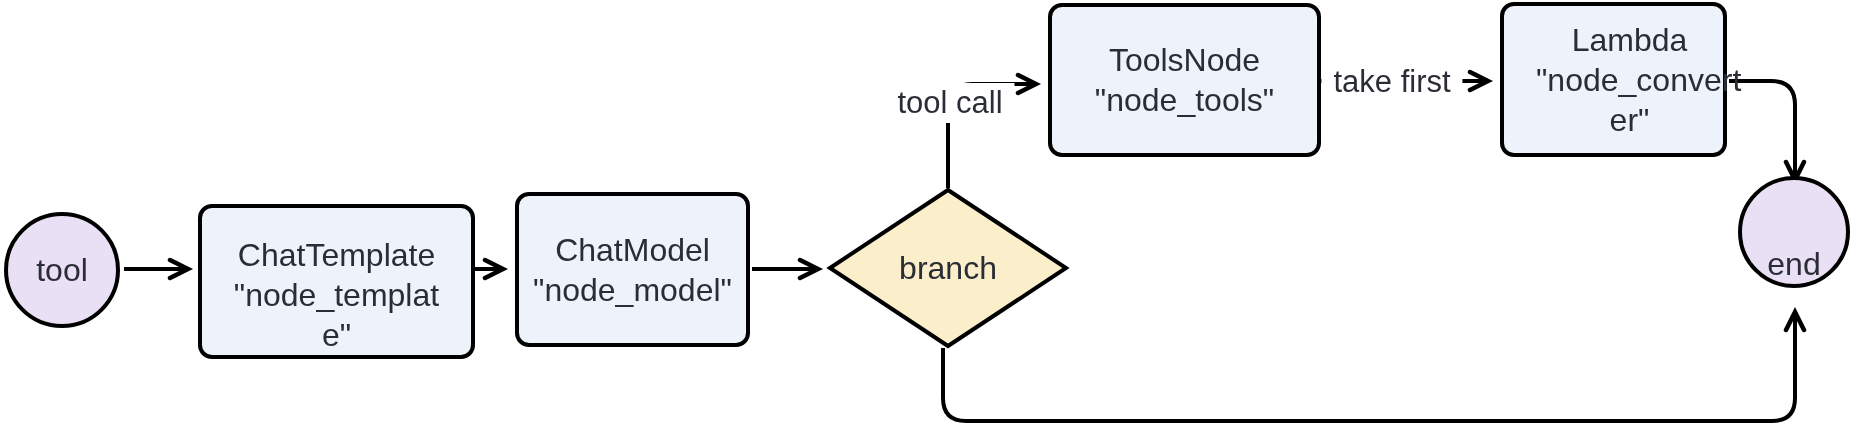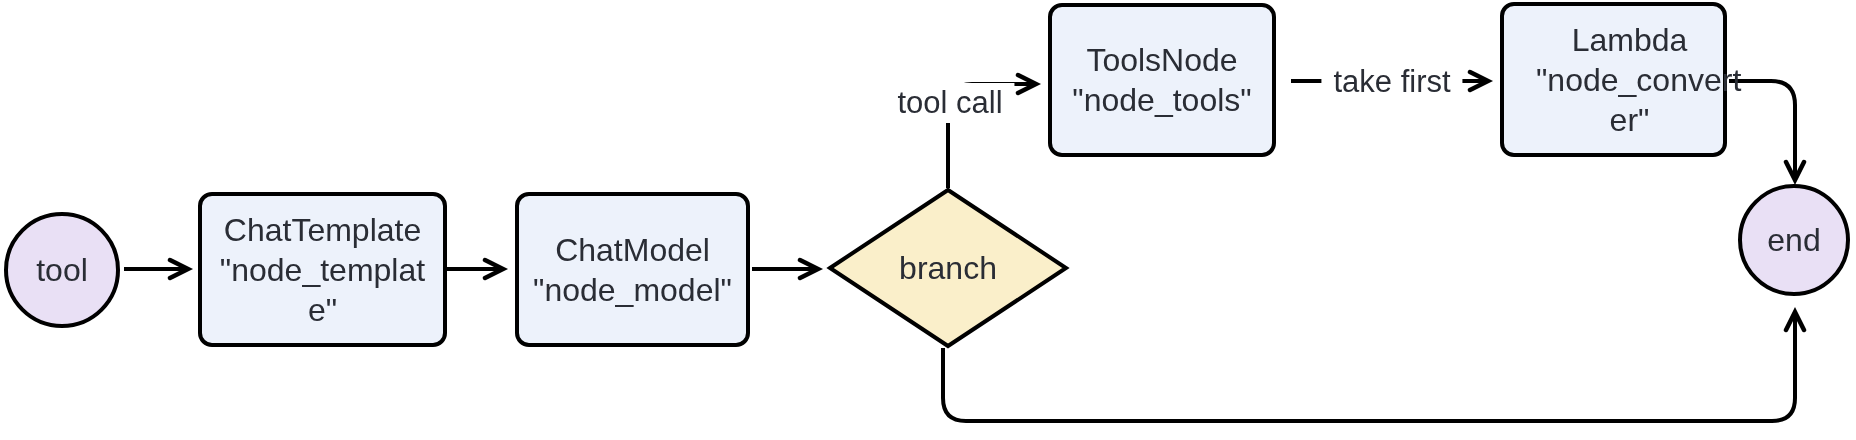--- a/index.html
+++ b/index.html
@@ -57,53 +57,53 @@
 
     <polygon points="830,268 948,190 1066,268 948,346" fill="#faefca" stroke="#000" stroke-width="4"></polygon>
   </svg>
 
   <div class="node node-circle" style="left:4px;top:212px;width:116px;height:116px;">
     <div class="node-lines">
       <div class="node-line">tool</div>
     </div>
   </div>
 
-  <div class="node node-rect" style="left:198px;top:192px;width:249px;height:155px;">
+  <div class="node node-rect" style="left:198px;top:204px;width:277px;height:155px;align-items:flex-end;">
     <div class="node-lines">
       <div class="node-line">ChatTemplate</div>
       <div class="node-line">"node_templat</div>
       <div class="node-line">e"</div>
     </div>
   </div>
 
   <div class="node node-rect" style="left:515px;top:192px;width:235px;height:155px;align-items:center;">
     <div class="node-lines">
       <div class="node-line">ChatModel</div>
       <div class="node-line">"node_model"</div>
     </div>
   </div>
 
   <div class="diamond-label" style="left:948px;top:268px;">branch</div>
 
-  <div class="node node-rect" style="left:1048px;top:3px;width:228px;height:154px;">
+  <div class="node node-rect" style="left:1048px;top:3px;width:273px;height:154px;">
     <div class="node-lines">
       <div class="node-line">ToolsNode</div>
       <div class="node-line">"node_tools"</div>
     </div>
   </div>
 
   <div class="node node-rect" style="left:1500px;top:2px;width:227px;height:155px;padding-left:32px;">
     <div class="node-lines">
       <div class="node-line">Lambda</div>
       <div class="node-line">"node_convert</div>
       <div class="node-line">er"</div>
     </div>
   </div>
 
-  <div class="node node-circle" style="left:1738px;top:184px;width:112px;height:112px;">
+  <div class="node node-circle" style="left:1738px;top:176px;width:112px;height:112px;align-items:flex-end;">
     <div class="node-lines">
       <div class="node-line">end</div>
     </div>
   </div>
 
   <div class="edge-label" style="left:950px;top:103px;">tool call</div>
   <div class="edge-label" style="left:1392px;top:82px;">take first</div>
 
 </div>
 

